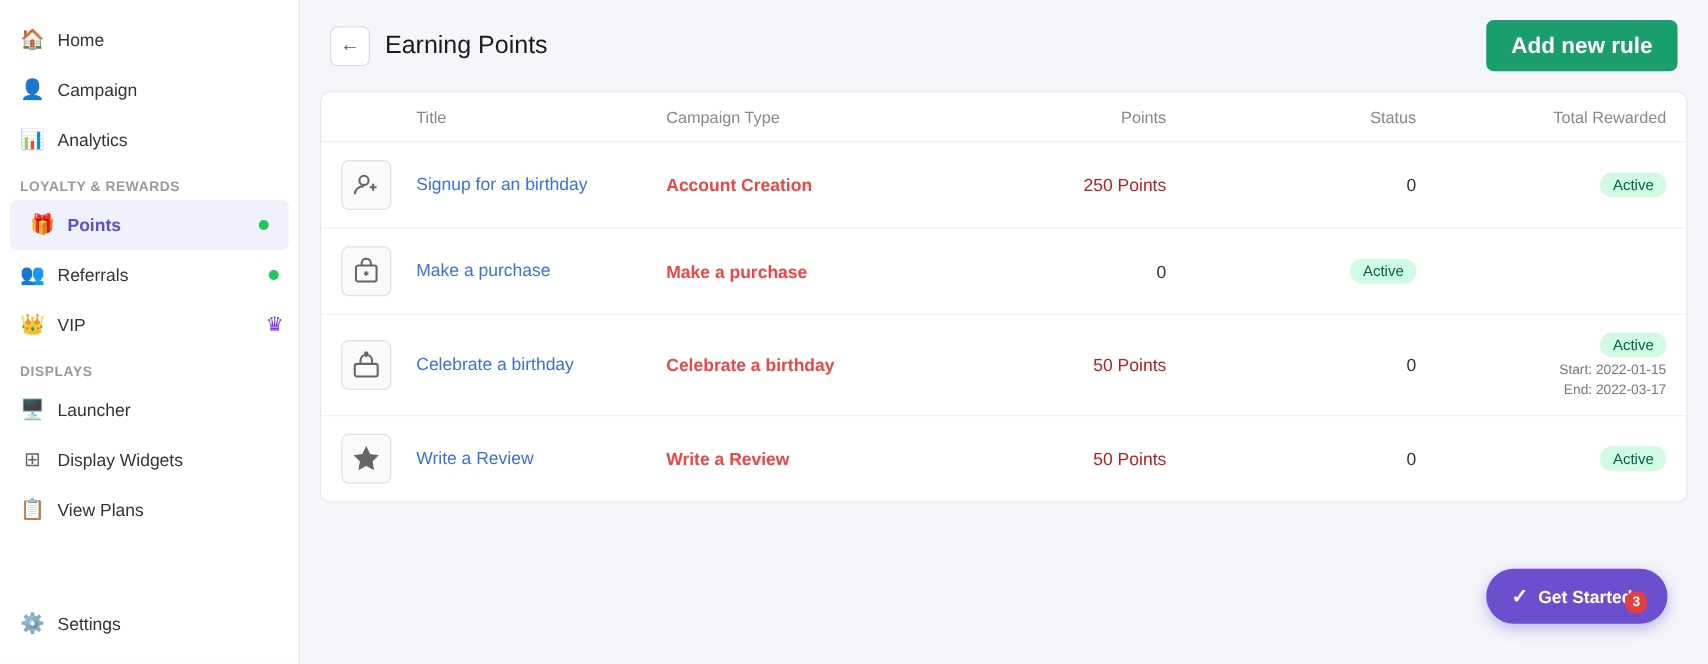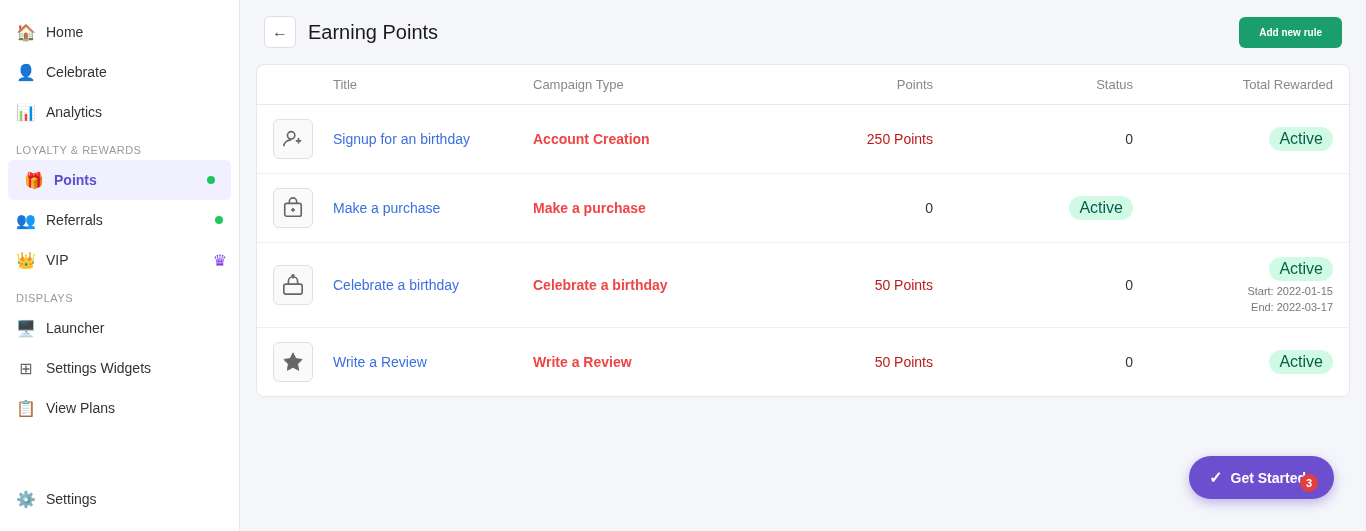--- a/index.html
+++ b/index.html
@@ -27,21 +27,21 @@
     }
     .sidebar-item.active { background: #f0f0ff; color: #5b4fcf; font-weight: 600; border-radius: 6px; margin: 0 8px; }
     .sidebar-item .dot {
       width: 8px; height: 8px; border-radius: 50%;
       position: absolute; right: 16px;
     }
     .dot-green { background: #22c55e; }
     .dot-purple { color: #7c3aed; font-size: 16px; position: absolute; right: 12px; }
     .sidebar-section-label {
       font-size: 11px;
-      font-weight: 400;
+      font-weight: 700;
       color: #999;
       padding: 12px 16px 4px;
       letter-spacing: 0.5px;
     }
     .icon-placeholder {
       width: 20px; height: 20px;
       display: flex; align-items: center; justify-content: center;
       color: #666;
       font-size: 16px;
     }
@@ -81,21 +81,21 @@
       font-size: 20px;
       font-weight: 400;
       color: #1a1a1a;
     }
     .add-rule-btn {
       background: #1a9e6e;
       color: #fff;
       border: none;
       padding: 10px 20px;
       border-radius: 6px;
-      font-size: 10px;
+      font-size: 18px;
       font-weight: 600;
       cursor: pointer;
     }
 
     
     .table-container {
       background: #fff;
       border-radius: 8px;
       margin: 0 16px 0;
       border: 1px solid #e8e8e8;
@@ -152,21 +152,21 @@
       display: flex;
       flex-direction: column;
       align-items: flex-end;
       gap: 4px;
     }
     .status-badge {
       background: #d1fae5;
       color: #065f46;
       border-radius: 20px;
       padding: 3px 10px;
-      font-size: 16px;
+      font-size: 12px;
       font-weight: 500;
     }
     .date-info {
       font-size: 11px;
       color: #777;
       text-align: right;
     }
 
     
     .get-started-btn {
@@ -204,21 +204,21 @@
 </head>
 <body>
 
 <aside class="sidebar">
   <div class="sidebar-item">
     <span class="icon-placeholder">🏠</span>
     <span>Home</span>
   </div>
   <div class="sidebar-item">
     <span class="icon-placeholder">👤</span>
-    <span>Celebrate</span>
+    <span>Campaign</span>
   </div>
   <div class="sidebar-item">
     <span class="icon-placeholder">📊</span>
     <span>Analytics</span>
   </div>
 
   <div class="sidebar-section-label">LOYALTY &amp; REWARDS</div>
 
   <div class="sidebar-item active">
     <span class="icon-placeholder">🎁</span>
@@ -237,21 +237,21 @@
   </div>
 
   <div class="sidebar-section-label">DISPLAYS</div>
 
   <div class="sidebar-item">
     <span class="icon-placeholder">🖥️</span>
     <span>Launcher</span>
   </div>
   <div class="sidebar-item">
     <span class="icon-placeholder">⊞</span>
-    <span>Settings Widgets</span>
+    <span>Display Widgets</span>
   </div>
   <div class="sidebar-item">
     <span class="icon-placeholder">📋</span>
     <span>View Plans</span>
   </div>
 
   <div style="flex:1"></div>
 
   <div class="sidebar-item">
     <span class="icon-placeholder">⚙️</span>

